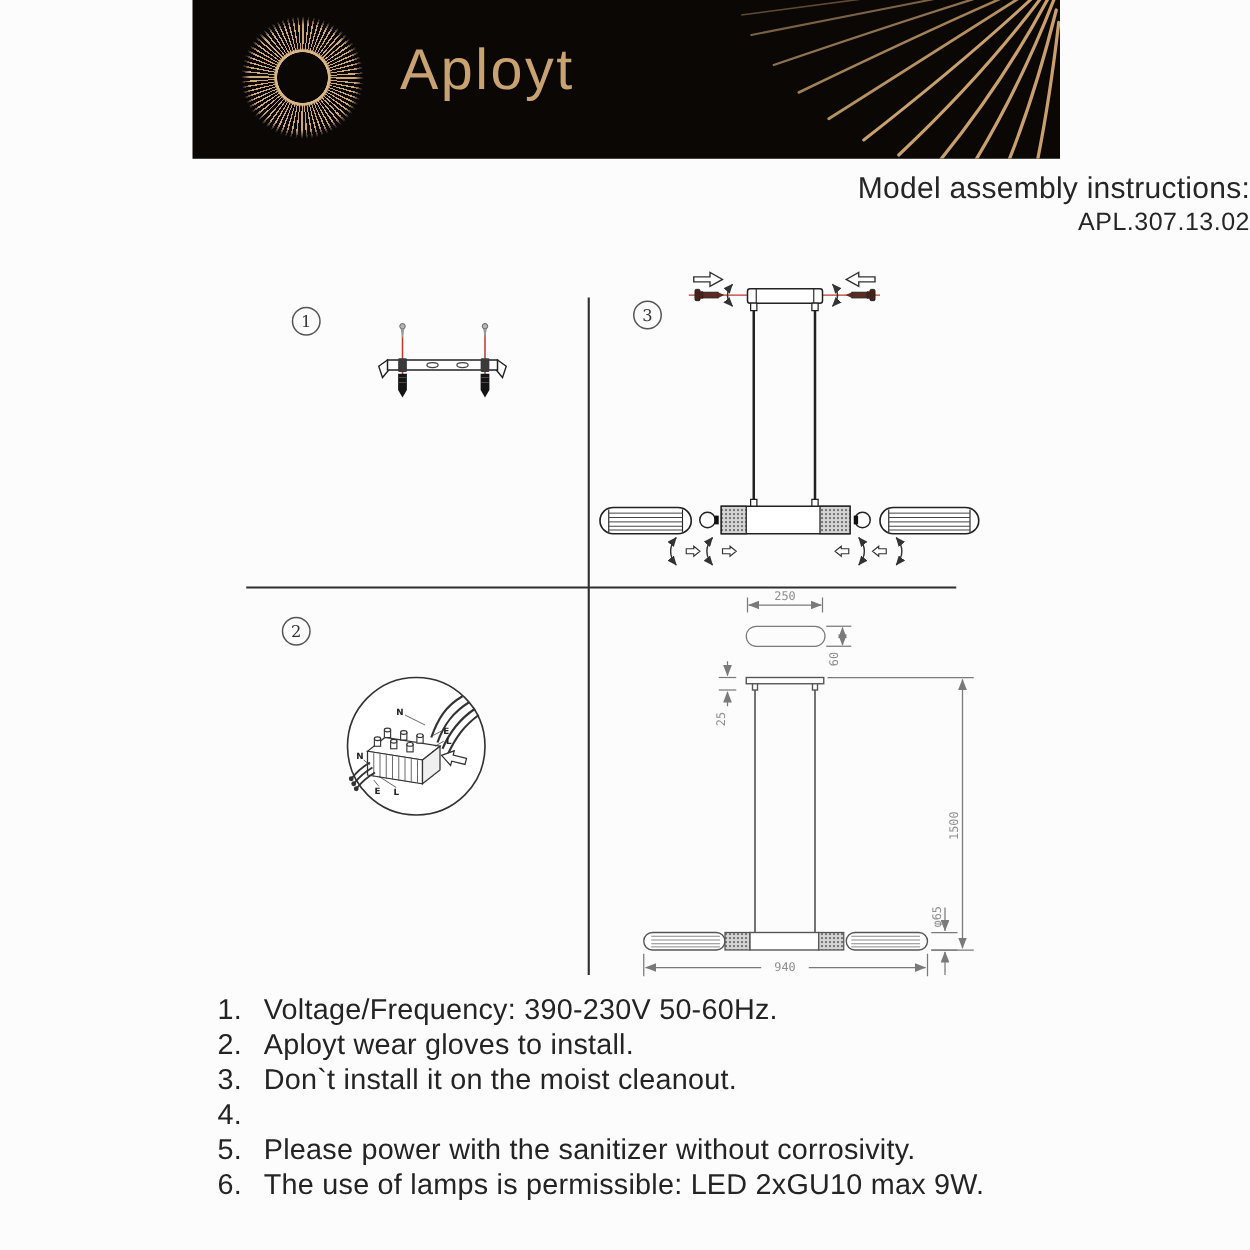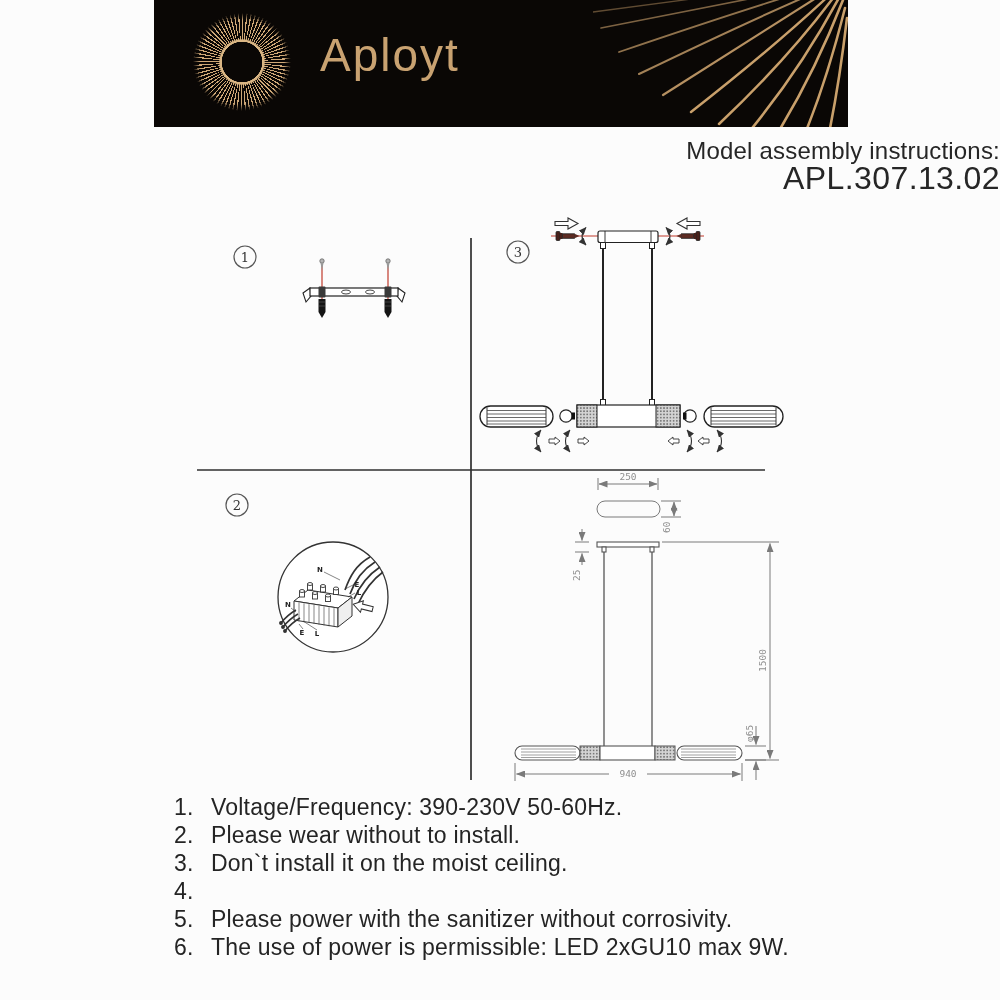--- a/index.html
+++ b/index.html
@@ -11,21 +11,21 @@
     background:
       radial-gradient(circle, rgba(10,7,5,0) 0 42px, #0a0705 49px 100%),
       radial-gradient(circle, #0a0705 0 20px, #dab684 20.5px 22px, rgba(10,7,5,0) 23.5px),
       repeating-conic-gradient(#cfa877 0deg 1.7deg, rgba(10,7,5,0) 1.7deg 5deg);}
   .brand{position:absolute;left:166px;top:28px;font-size:46px;font-weight:400;color:#c9a271;letter-spacing:2px;}
   .fan{position:absolute;right:0;top:0;}
 
   
   .title-block{position:absolute;top:137px;left:0;width:100%;text-align:right;color:#262626;}
   .title-line{font-size:24px;line-height:28px;letter-spacing:.2px;}
-  .model-line{font-size:32px;line-height:27px;letter-spacing:.4px;}
+  .model-line{font-size:20px;line-height:27px;letter-spacing:.4px;}
 
   
   .diagram{position:absolute;left:140px;top:195px;}
   .stepnum{font-size:13px;fill:#333;font-family:"DejaVu Serif",serif;}
   .dimtxt{font-size:9.5px;fill:#8f8f8f;font-family:"DejaVu Sans Mono",monospace;}
   .wlabel{font-size:7px;fill:#222;font-family:"DejaVu Sans",sans-serif;font-weight:bold;}
 
   
   .instructions{position:absolute;left:174px;top:796px;margin:0;padding:0;list-style:none;color:#242424;}
   .instructions li{display:flex;font-size:23px;line-height:23px;margin-bottom:5px;letter-spacing:.2px;}
@@ -351,32 +351,32 @@
     </g>
   </svg>
 
   <ol class="instructions">
     <li>
       <span class="num">1.</span>
       <span class="txt">Voltage/Frequency: 390-230V 50-60Hz.</span>
     </li>
     <li>
       <span class="num">2.</span>
-      <span class="txt">Please wear without to install.</span>
+      <span class="txt">Aployt wear gloves to install.</span>
     </li>
     <li>
       <span class="num">3.</span>
-      <span class="txt">Don`t install it on the moist ceiling.</span>
+      <span class="txt">Don`t install it on the moist cleanout.</span>
     </li>
     <li>
       <span class="num">4.</span>
     </li>
     <li>
       <span class="num">5.</span>
       <span class="txt">Please power with the sanitizer without corrosivity.</span>
     </li>
     <li>
       <span class="num">6.</span>
-      <span class="txt">The use of power is permissible: LED 2xGU10 max 9W.</span>
+      <span class="txt">The use of lamps is permissible: LED 2xGU10 max 9W.</span>
     </li>
   </ol>
 
 </div>
 
 </body></html>

